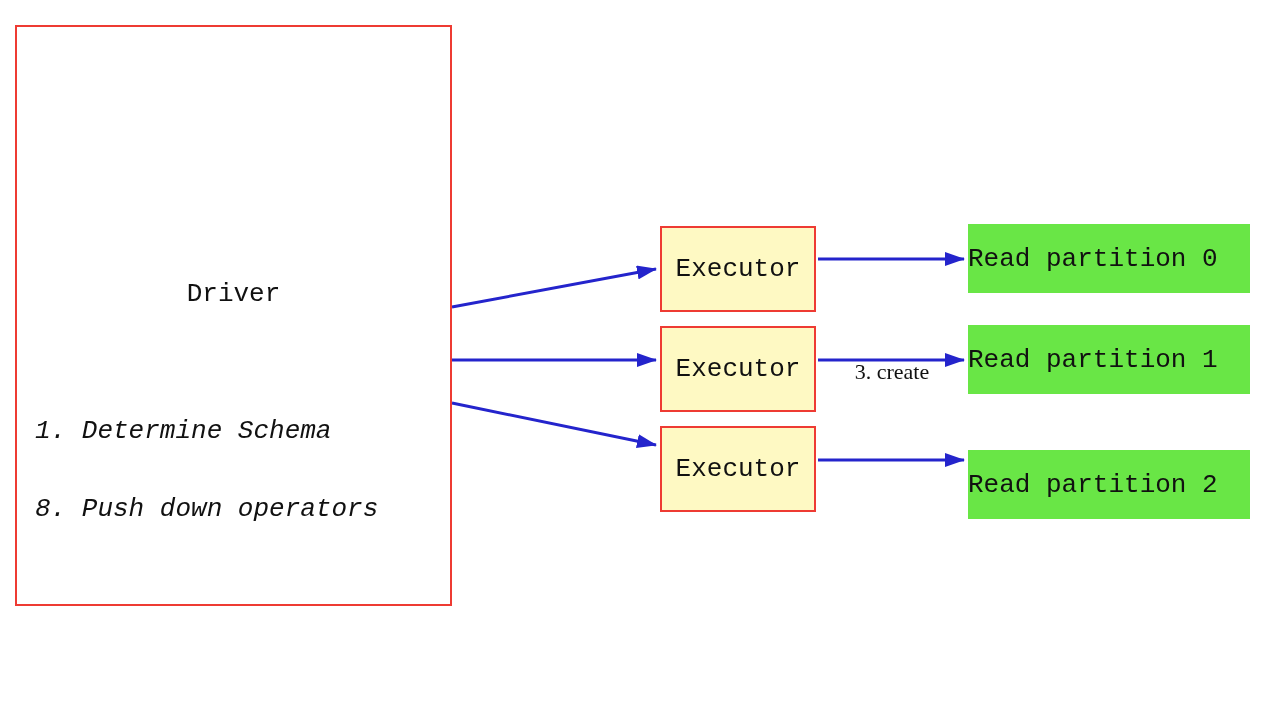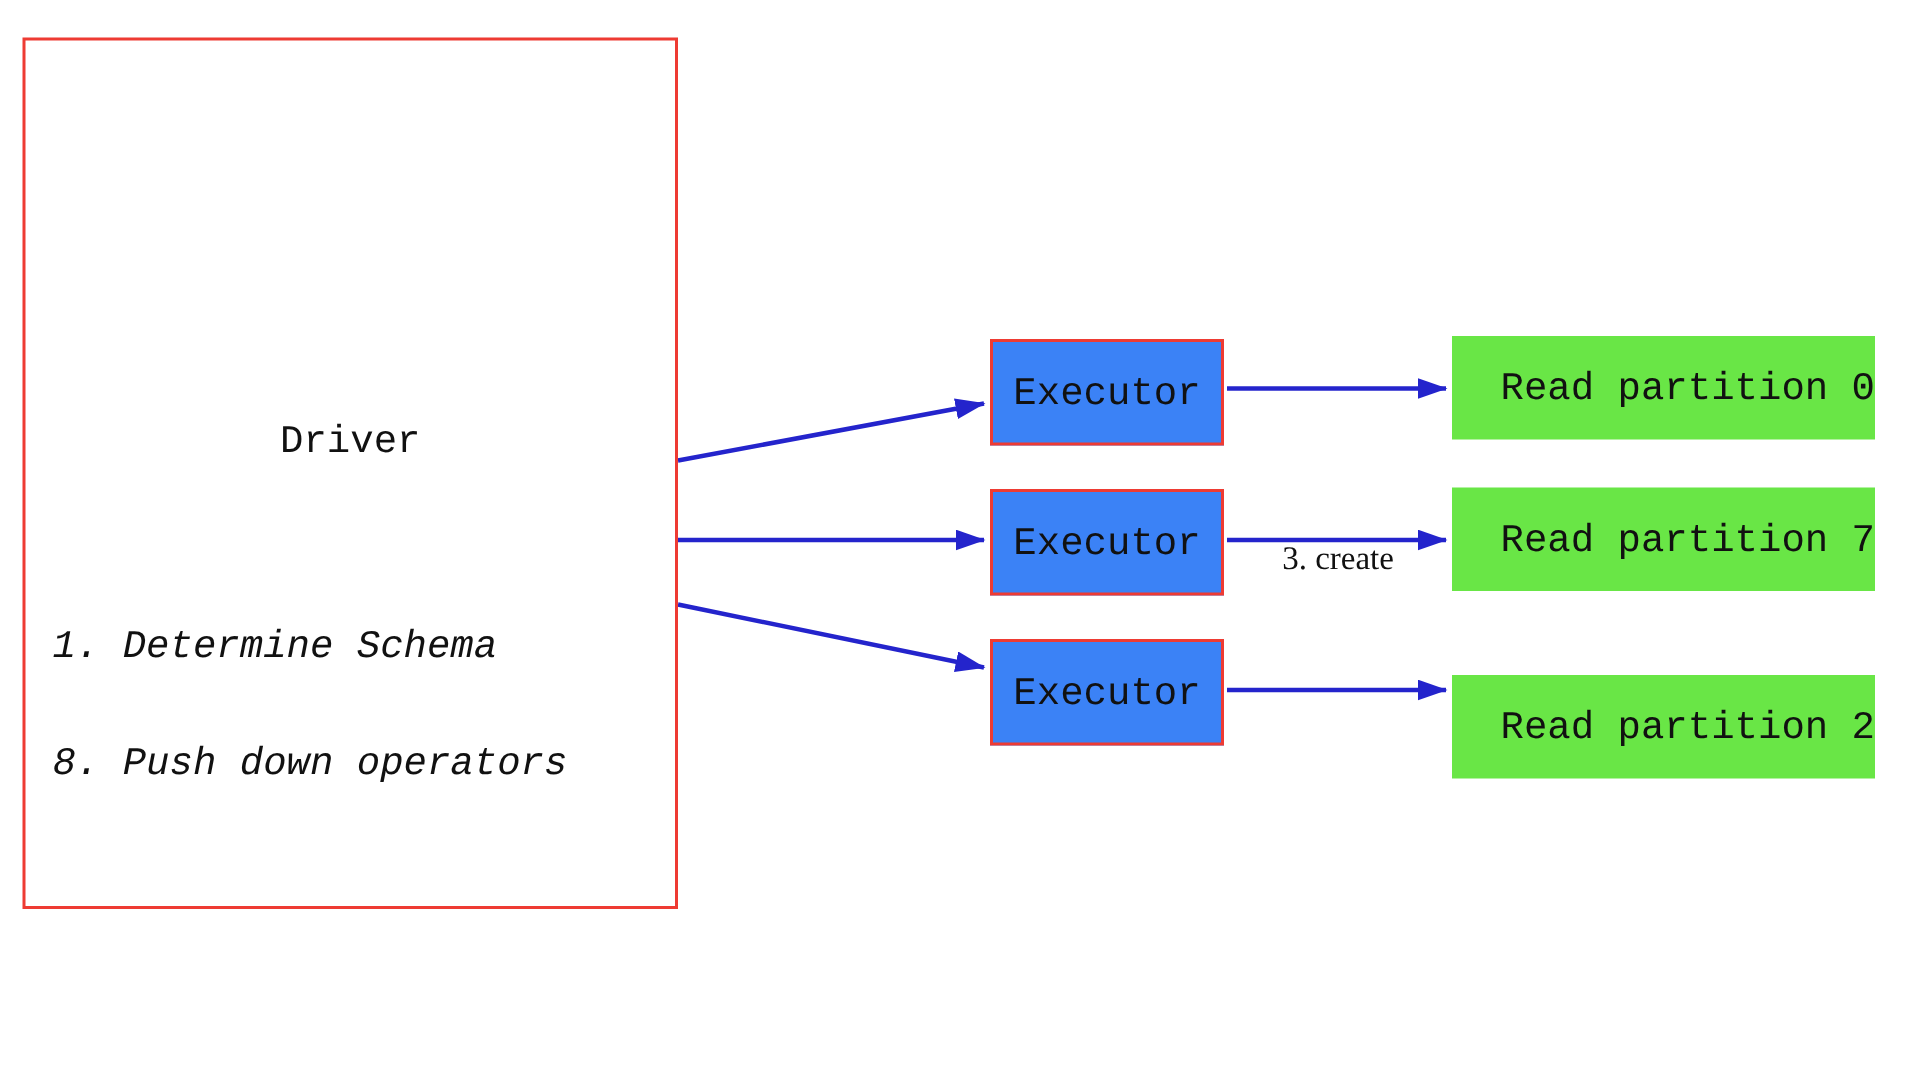--- a/index.html
+++ b/index.html
@@ -58,40 +58,40 @@
     left: 18px;
     top: 339px;
     font-size: 26px;
     line-height: 26px;
     white-space: pre;
     font-style: italic;
   }
   .executor-box {
     left: 660px;
     width: 156px;
-    height: 71px;
+    height: 86px;
     border: 2px solid var(--color-box_border, #ee3b33);
-    background: #3b82f6;
+    background: #fef9c3;
     display: flex;
     align-items: center;
     justify-content: center;
     font-size: 26px;
     white-space: pre;
   }
   .executor-0 { top: 226px; }
   .executor-1 { top: 326px; }
   .executor-2 { top: 426px; }
   .partition-box {
     left: 968px;
     width: 282px;
     height: 69px;
     background: var(--color-partition_fill, #69e646);
     display: flex;
     align-items: center;
-    justify-content: flex-end;
+    justify-content: flex-start;
     font-size: 26px;
     white-space: pre;
   }
   .partition-0 { top: 224px; }
   .partition-1 { top: 325px; }
   .partition-2 { top: 425px; margin-top: 25px; }
   .arrow-label {
     position: absolute;
     font-family: "Liberation Serif", "DejaVu Serif", serif;
     font-size: 22px;
@@ -145,21 +145,21 @@
     <span>Executor</span>
   </div>
   <div class="box executor-box executor-2">
     <span>Executor</span>
   </div>
 
   <div class="box partition-box partition-0">
     <span>Read partition 0</span>
   </div>
   <div class="box partition-box partition-1">
-    <span>Read partition 7</span>
+    <span>Read partition 1</span>
   </div>
   <div class="box partition-box partition-2">
     <span>Read partition 2</span>
   </div>
 
 
   <div class="arrow-label label-reader">
     <div>3. create</div>
   </div>
 

